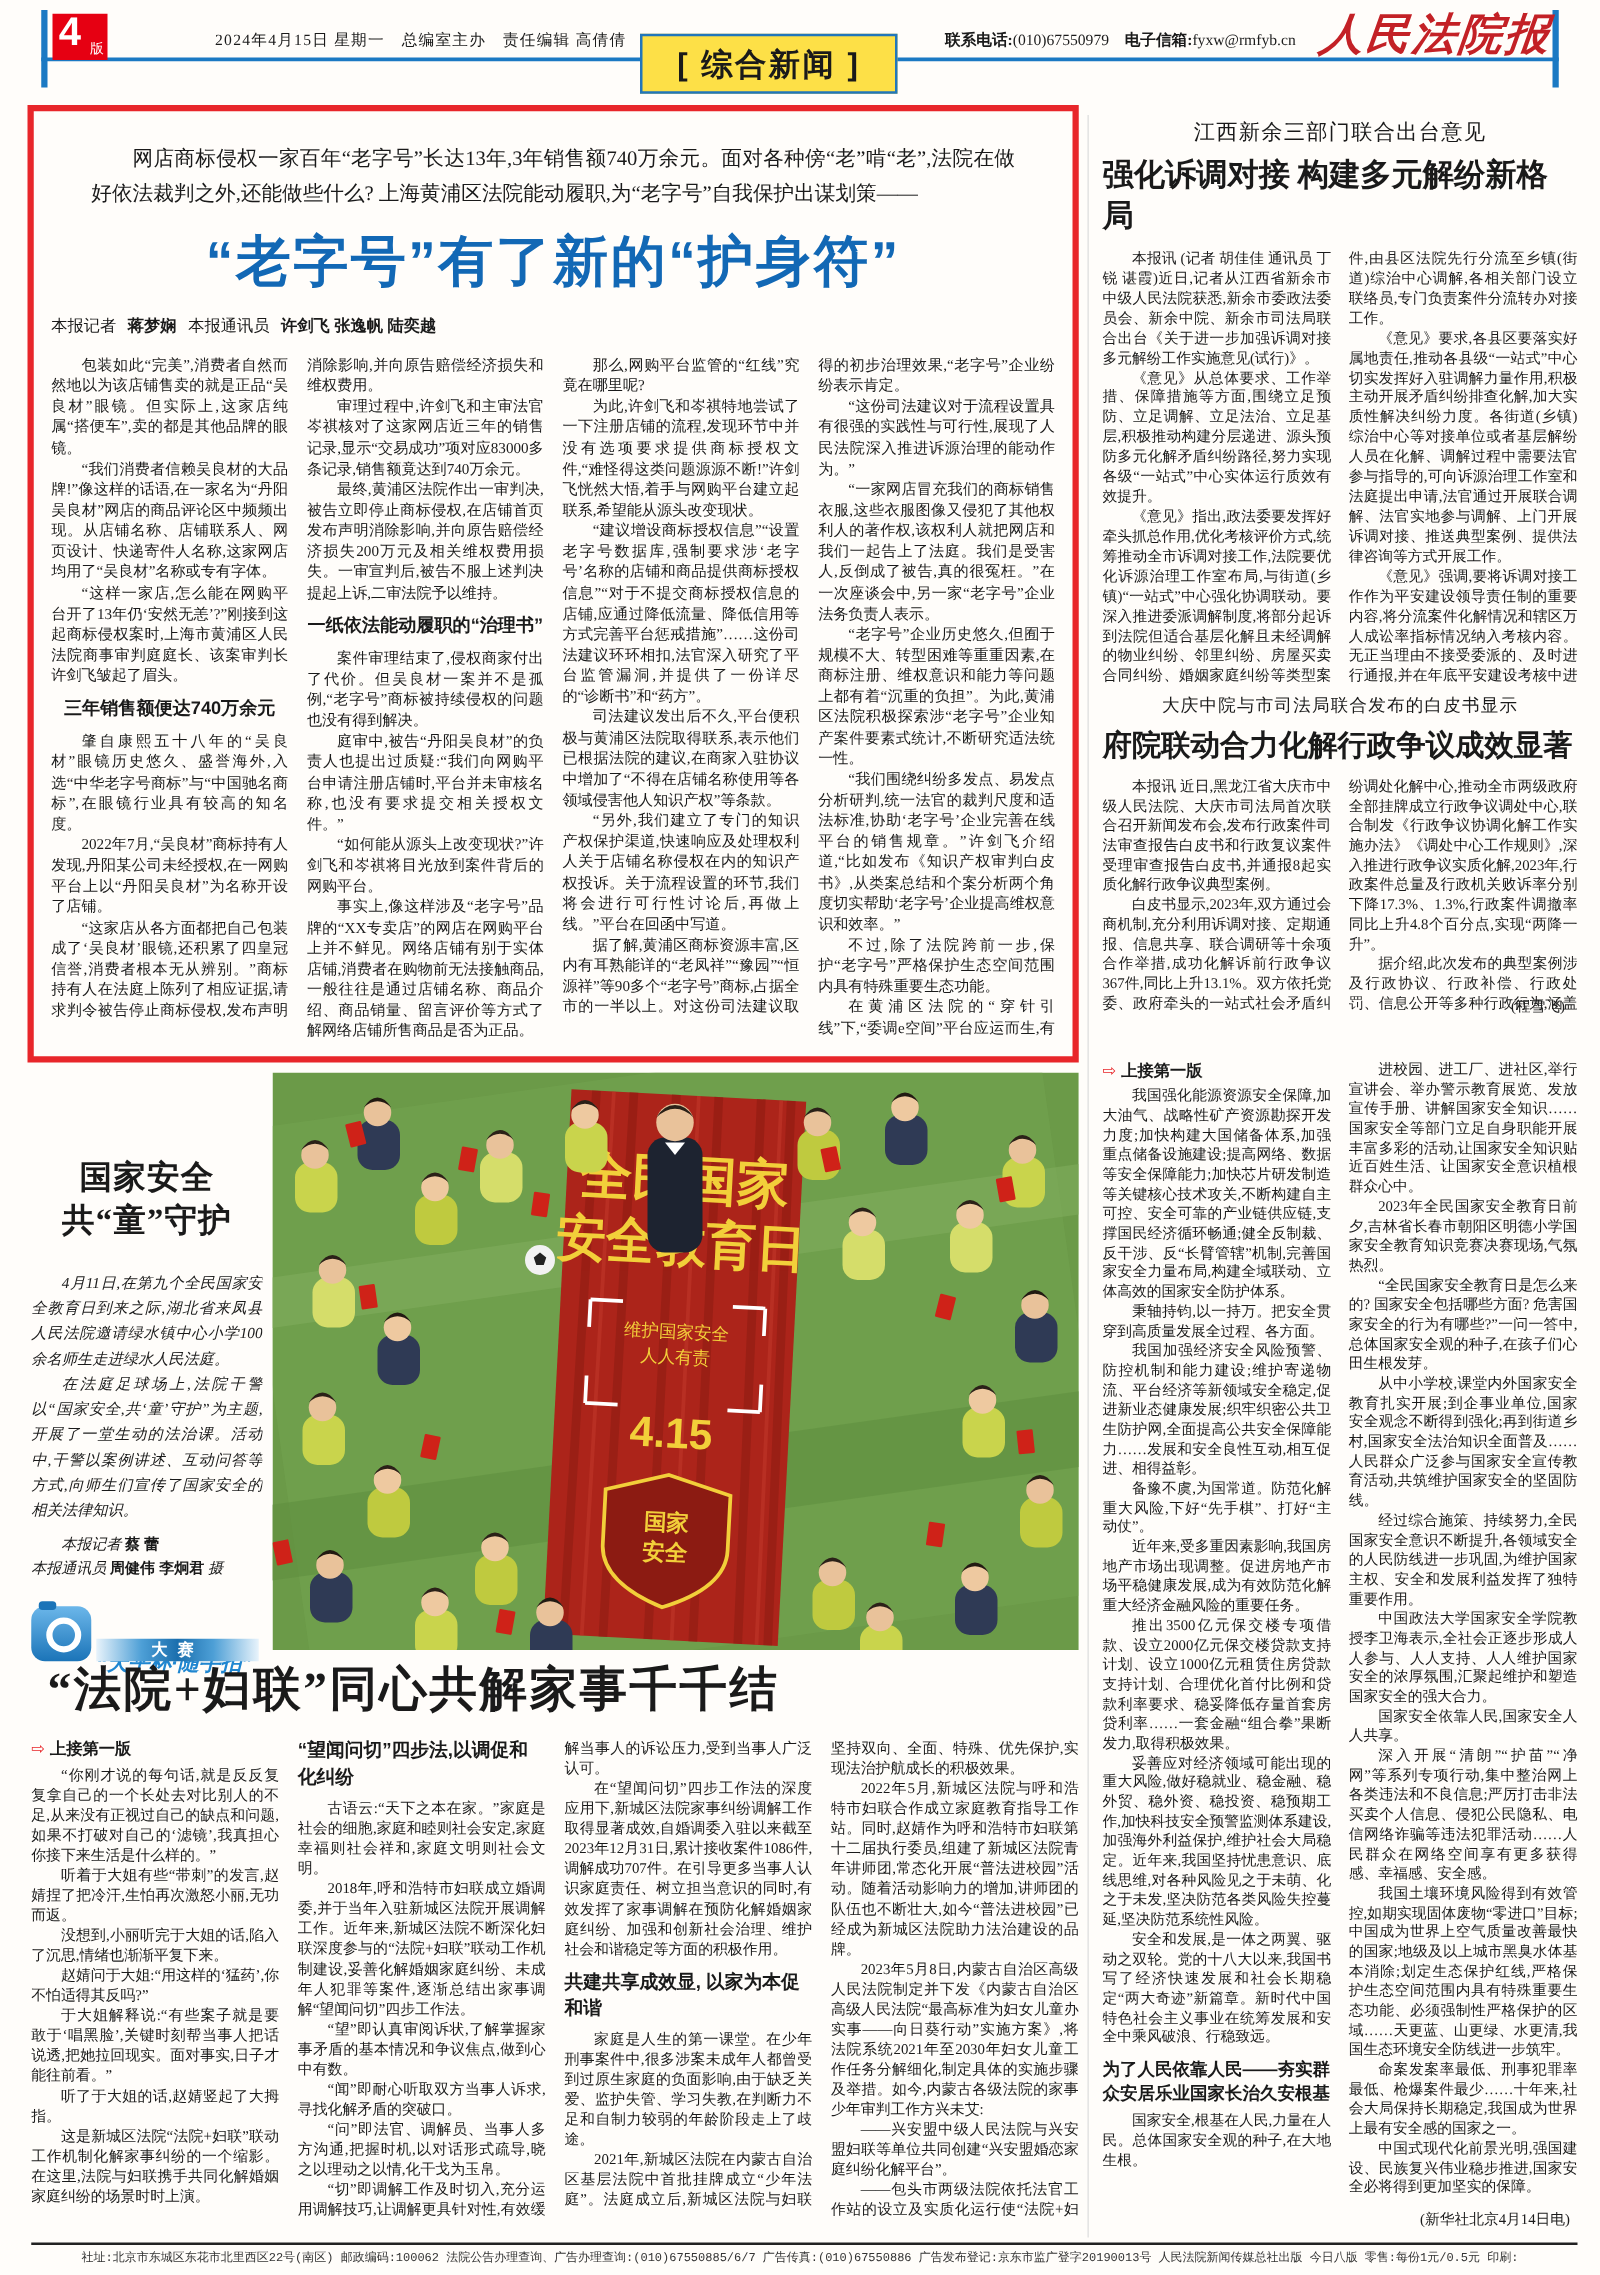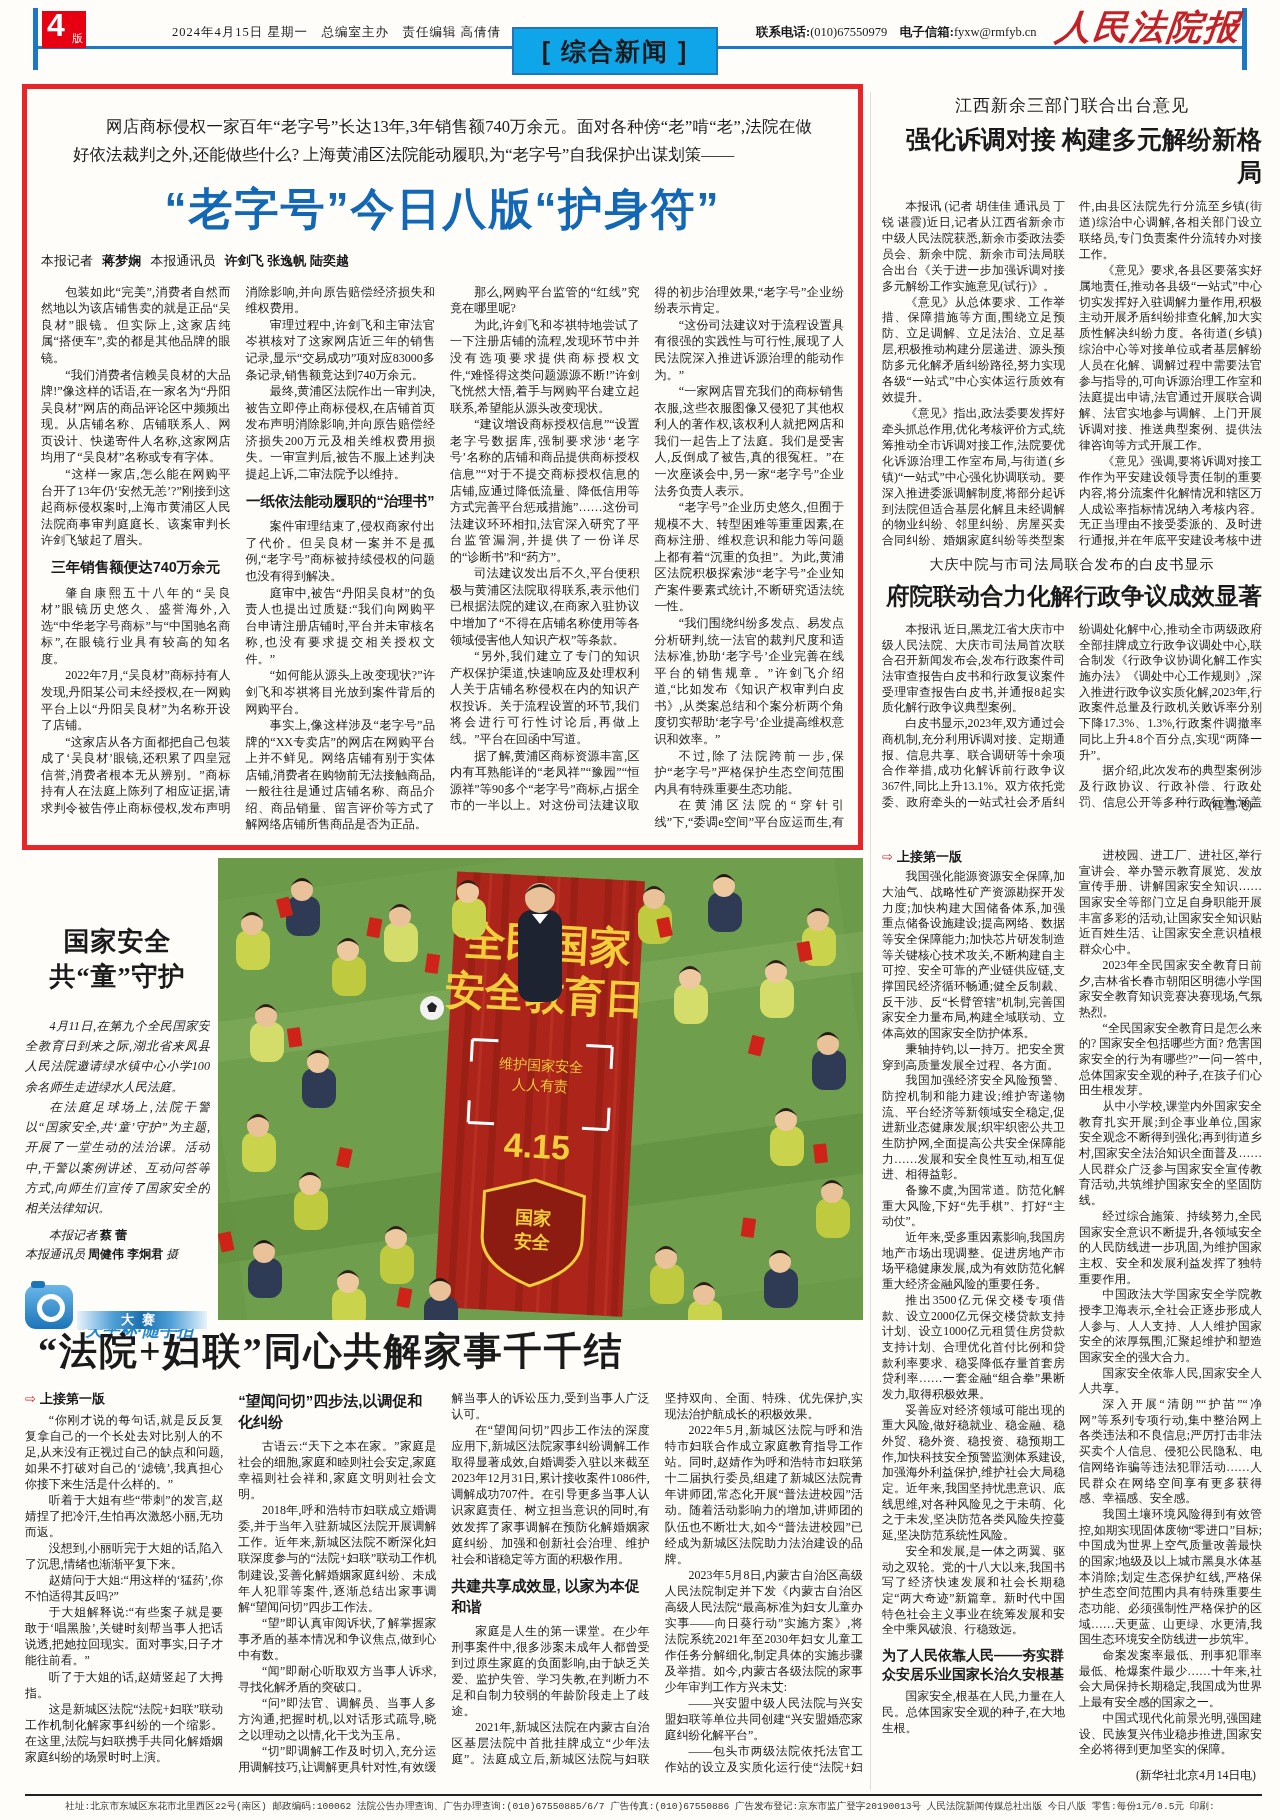--- a/index.html
+++ b/index.html
@@ -6,21 +6,21 @@
   .page{position:relative;width:1280px;height:1820px;margin:0 auto;background:#fffdfa;
         font-family:"Liberation Serif","DejaVu Serif",serif;color:#1a1a1a;overflow:hidden;}
   
   .hdr-vl{position:absolute;width:5px;height:62px;top:8px;background:#1b79c3;}
   .hdr-vl.left{left:33px;} .hdr-vl.right{left:1242px;}
   .hdr-hl{position:absolute;left:33px;top:46px;width:1214px;height:3px;background:#1b79c3;}
   .pagenum{position:absolute;left:42px;top:11px;width:44px;height:37px;background:#e60012;color:#fff;}
   .pagenum .n{position:absolute;left:5px;top:-4px;font-size:32px;font-weight:bold;font-family:"Liberation Sans",sans-serif;}
   .pagenum .b{position:absolute;right:3px;bottom:2px;font-size:11px;}
   .hdr-date{position:absolute;left:172px;top:24px;font-size:12.5px;letter-spacing:1px;}
-  .section-box{position:absolute;left:512px;top:27px;width:202px;height:44px;background:#0ea5e9;border:2px solid #2176bb;
+  .section-box{position:absolute;left:512px;top:27px;width:202px;height:44px;background:#fde047;border:2px solid #2176bb;
                display:flex;align-items:center;justify-content:center;font-size:25px;font-weight:bold;
                font-family:"Liberation Sans",sans-serif;letter-spacing:2px;z-index:3;}
   .hdr-contact{position:absolute;left:756px;top:24px;font-size:12.5px;}
   .hdr-contact b{font-weight:bold;}
   .masthead{position:absolute;left:1056px;top:4px;width:180px;font-size:35px;font-weight:bold;font-style:italic;
             color:#c32126;letter-spacing:2px;white-space:nowrap;transform:skewX(-6deg);}
   
   .boxed{position:absolute;left:22px;top:84px;width:841px;height:766px;border:5px solid #e8262a;background:#fffdfa;
          box-sizing:border-box;padding:8px 14px 6px;}
   .lead{margin:16px 32px 0;font-size:16.5px;line-height:1.72;text-indent:2em;text-align:justify;}
@@ -32,21 +32,21 @@
   .cols p{margin:0;text-indent:2em;}
   .cols h4.sub{margin:9px 0 7px;text-align:center;font-size:14.5px;font-weight:bold;
                font-family:"Liberation Sans",sans-serif;}
   .jump{font-weight:bold;font-size:13px;margin-bottom:4px;font-family:"Liberation Sans",sans-serif;}
   .jump-arrow{color:#e8262a;margin-right:4px;font-weight:normal;}
   .main-cols{margin-top:14px;height:552px;column-count:4;column-gap:15px;font-size:12.1px;line-height:1.37;}
   
   .vrule{position:absolute;left:870px;top:92px;width:1px;height:1698px;background:#ddd;}
   .rcol{position:absolute;left:882px;width:380px;}
   .kicker{text-align:center;font-size:17px;letter-spacing:1px;margin:0 0 6px;}
-  .rhl{text-align:right;font-weight:bold;margin:0 0 10px;letter-spacing:0;}
+  .rhl{text-align:left;font-weight:bold;margin:0 0 10px;letter-spacing:0;}
   .rA{top:94px;} .rA .rhl{font-size:25px;}
   .rA-body{height:356px;column-count:2;column-gap:14px;font-size:11.8px;line-height:1.35;}
   .rB{top:556px;} .rB .kicker{font-size:14px;} .rB .rhl{font-size:23.5px;}
   .rB-body{height:190px;column-count:2;column-gap:14px;font-size:11.8px;line-height:1.33;position:relative;}
   .rB .credit-abs{position:absolute;right:10px;bottom:0;font-size:11.8px;}
   .cont{top:848px;height:938px;} 
   .cont-body{height:912px;column-count:2;column-gap:14px;font-size:11.8px;line-height:1.33;}
   .cont .cols h4.sub{text-align:left;font-size:14px;margin:8px 0 6px;}
   .cont .credit-abs{position:absolute;right:6px;bottom:2px;font-size:11.8px;}
   
@@ -91,21 +91,21 @@
   </div>
   <div class="hdr-date">2024年4月15日 星期一　总编室主办　责任编辑 高倩倩</div>
   <div class="section-box">[ 综合新闻 ]</div>
   <div class="hdr-contact">
     <b>联系电话:</b><span>(010)67550979</span>　<b>电子信箱:</b><span>fyxw@rmfyb.cn</span>
   </div>
   <div class="masthead">人民法院报</div>
 
   <section class="boxed">
     <p class="lead">网店商标侵权一家百年“老字号”长达13年,3年销售额740万余元。面对各种傍“老”啃“老”,法院在做好依法裁判之外,还能做些什么? 上海黄浦区法院能动履职,为“老字号”自我保护出谋划策——</p>
-    <h1 class="main-hl">“老字号”今日八版“护身符”</h1>
+    <h1 class="main-hl">“老字号”有了新的“护身符”</h1>
     <div class="byline">
       <span>本报记者</span>
       <span class="nm">蒋梦娴</span>
       <span>本报通讯员</span>
       <span class="nm">许剑飞 张逸帆 陆奕越</span>
     </div>
     <div class="cols main-cols">
         <p>包装如此“完美”,消费者自然而然地以为该店铺售卖的就是正品“吴良材”眼镜。但实际上,这家店纯属“搭便车”,卖的都是其他品牌的眼镜。</p>
         <p>“我们消费者信赖吴良材的大品牌!”像这样的话语,在一家名为“丹阳吴良材”网店的商品评论区中频频出现。从店铺名称、店铺联系人、网页设计、快递寄件人名称,这家网店均用了“吴良材”名称或专有字体。</p>
         <p>“这样一家店,怎么能在网购平台开了13年仍‘安然无恙’?”刚接到这起商标侵权案时,上海市黄浦区人民法院商事审判庭庭长、该案审判长许剑飞皱起了眉头。</p>

